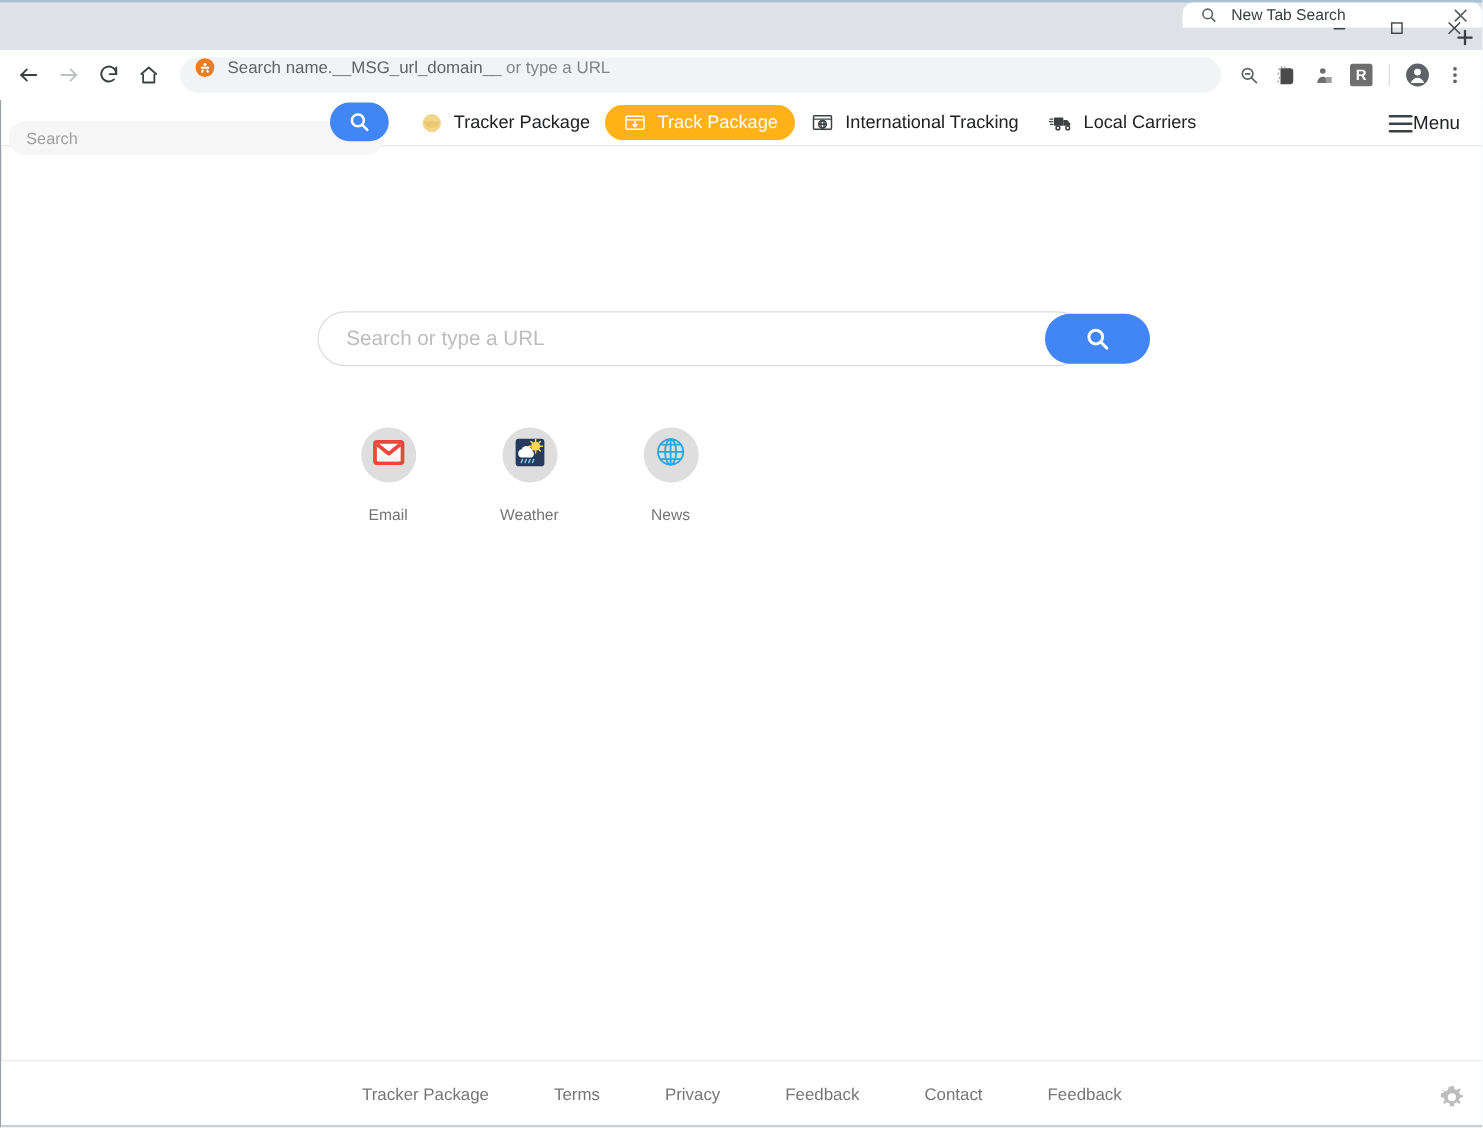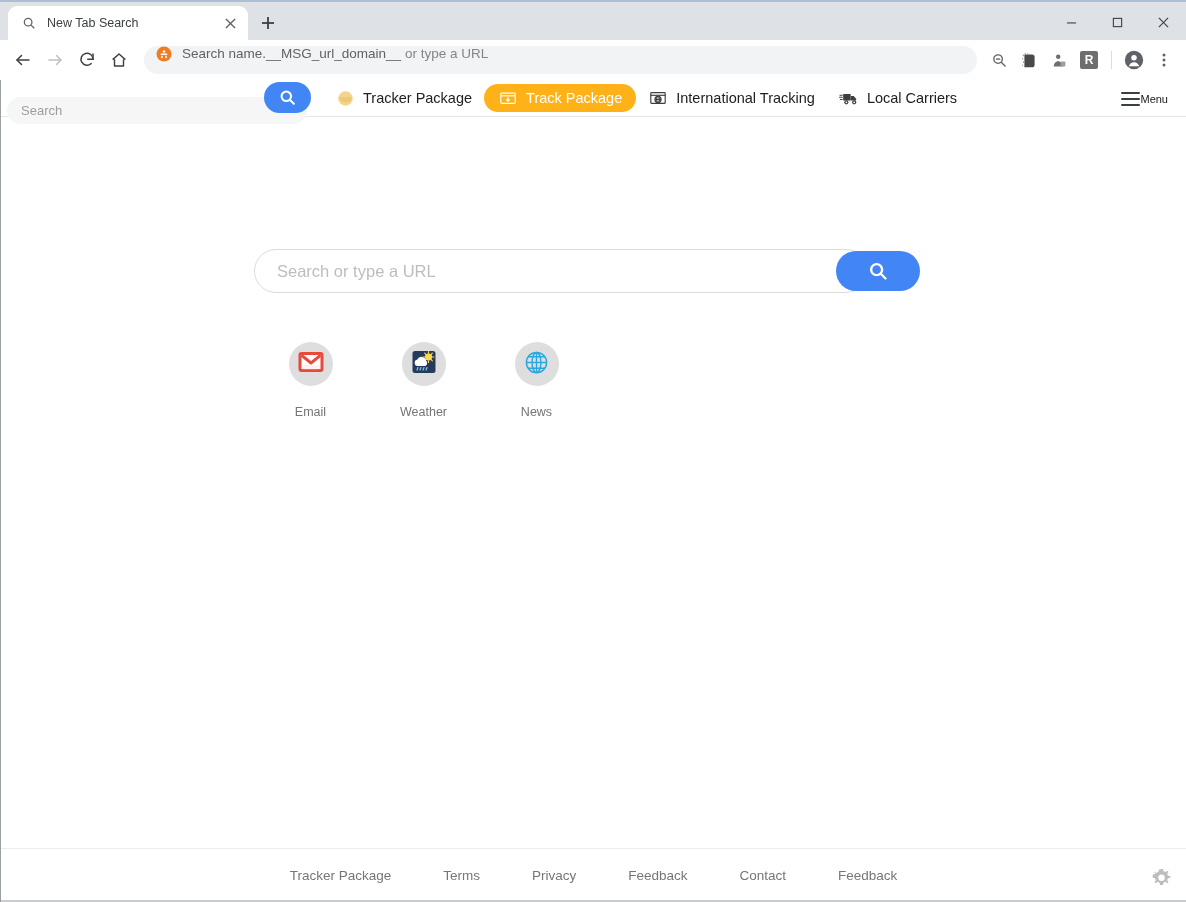--- a/index.html
+++ b/index.html
@@ -14,20 +14,21 @@
 
   
   .window { width: 1186px; height: 902px; display: flex; flex-direction: column; background:#d6dce3; }
 
   
   .tabstrip {
     height: 40px; background: #dee1e6;
     display: flex; align-items: flex-end; position: relative;
     padding-left: 8px;
     border-top: 2px solid #a9c0d6;
+    flex-direction: column;
   }
   .tab {
     width: 240px; height: 34px;
     background: #ffffff;
     border-radius: 9px 9px 0 0;
     display: flex; align-items: center;
     padding: 0 8px 0 12px;
     position: relative;
   }
   .tab-favicon { width: 18px; height: 18px; flex: 0 0 18px; display:flex; align-items:center; justify-content:center; }
@@ -101,21 +102,21 @@
     display: flex; align-items: center; gap: 8px;
     padding: 0 12px; height: 30px; font-size: 14.5px; color: #202124;
     white-space: nowrap; border-radius: 16px;
   }
   .nav-item.pill { background: #ffb217; color: #ffffff; padding: 0 14px; height: 28px; font-weight: normal; }
   .nav-ico { width: 20px; height: 20px; flex:0 0 20px; display:flex; align-items:center; justify-content:center; }
 
   .ext-menu {
     position: absolute; right: 18px; top: 0; height: 37px;
     display: flex; align-items: center; 
-    font-size: 11px; color: #202124;
+    font-size: 15px; color: #202124;
   }
   .burger { width: 19px; height: 14px; display:flex; flex-direction:column; justify-content:space-between; }
   .burger i { display:block; height: 2px; background: #3c4043; border-radius: 1px; }
 
   
   .main { flex: 1 1 auto; position: relative; padding-left: 44px; }
 
   .hero-search {
     position: absolute; left: 253px; top: 132px;
     width: 686px; height: 44px; display: flex; align-items: center;

